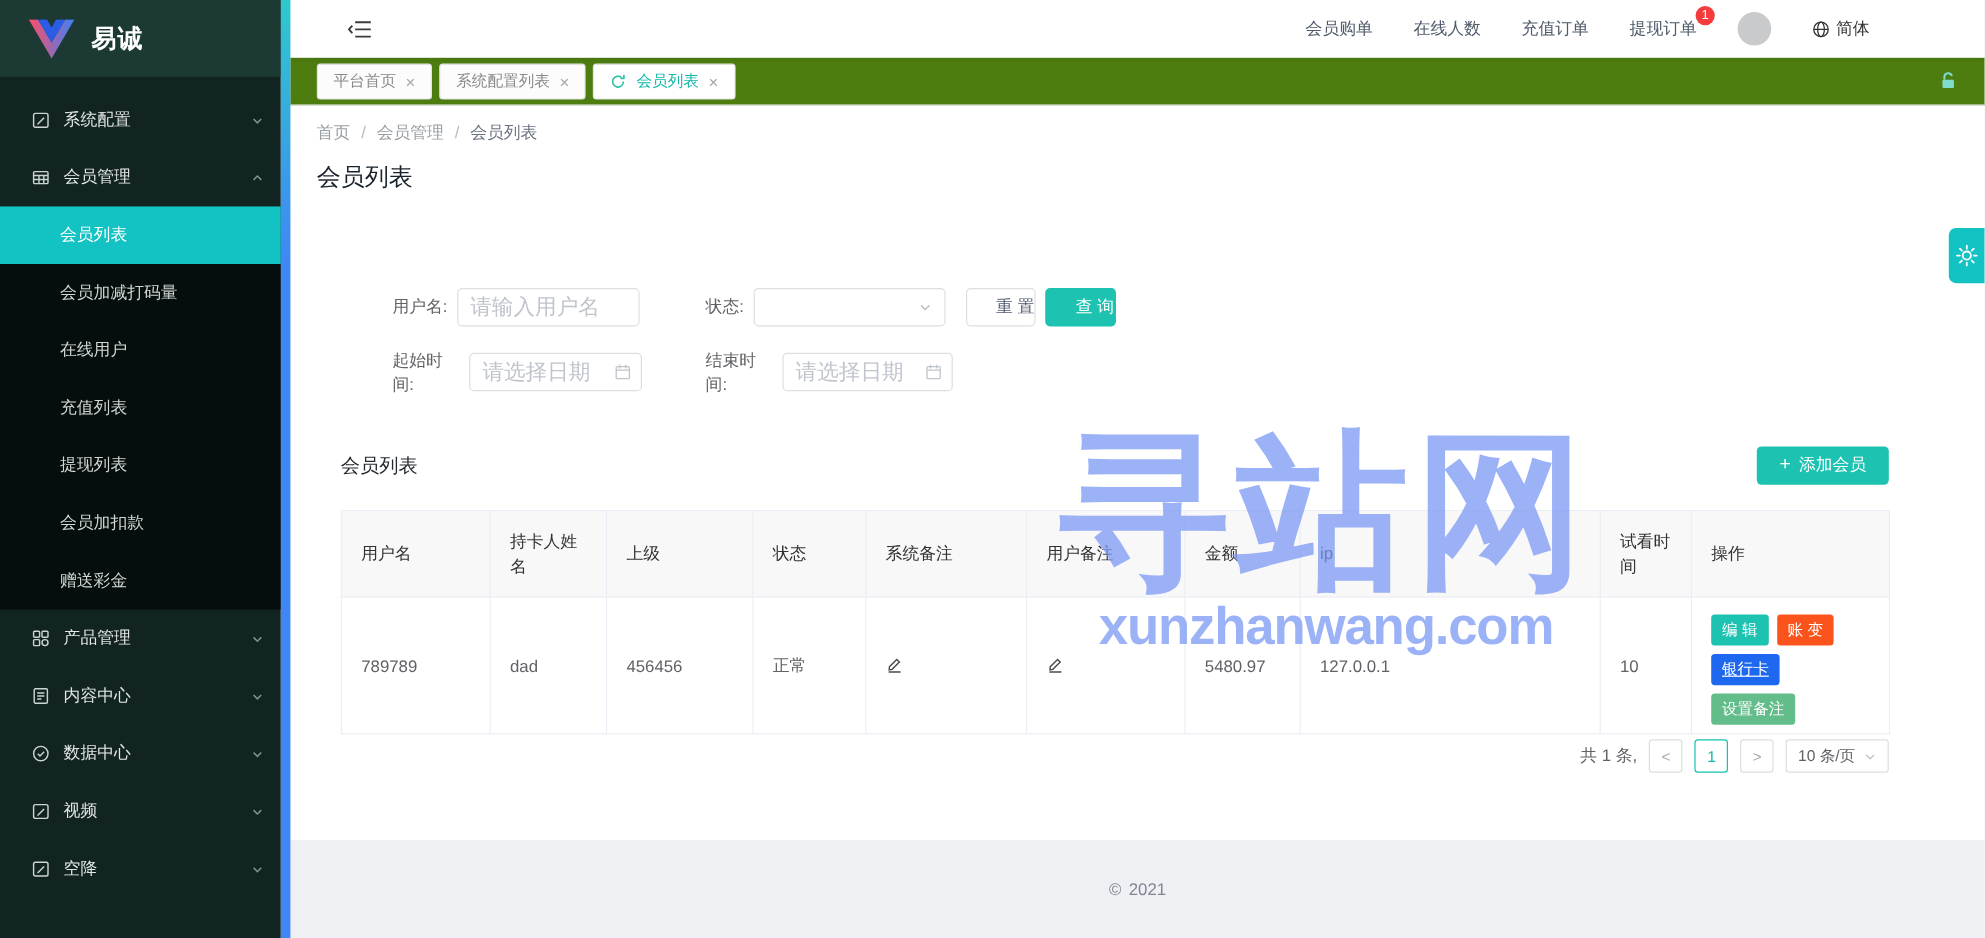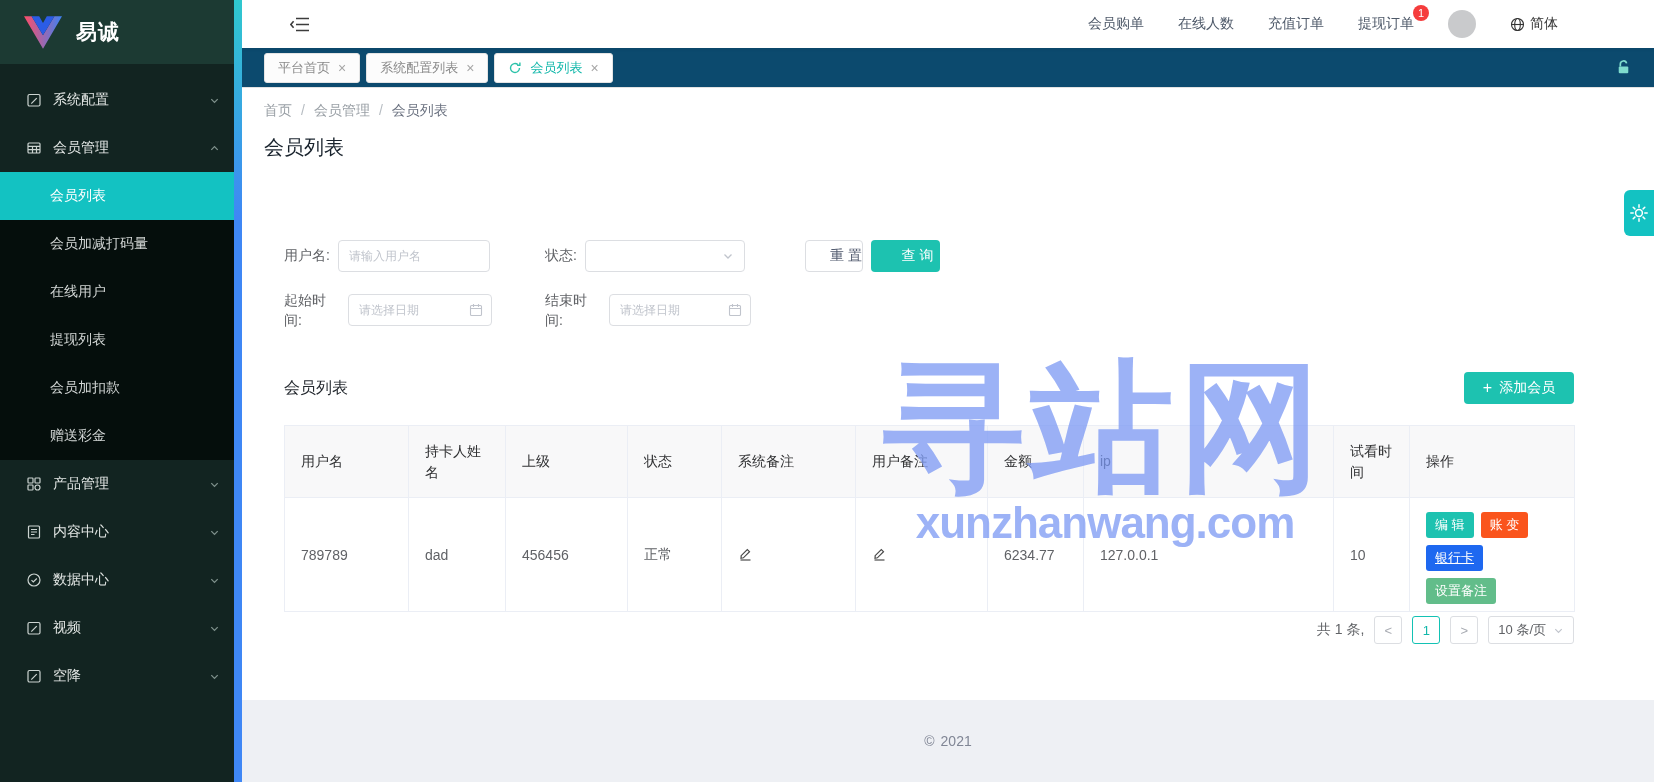--- a/index.html
+++ b/index.html
@@ -25,46 +25,46 @@
   
   .main { position:absolute; left:242px; right:0; top:0; bottom:0; display:flex; flex-direction:column; z-index:1; }
   .topbar { height:48px; background:#fff; display:flex; align-items:center; padding:0 96px 0 48px; position:relative; z-index:3; box-shadow:0 1px 4px rgba(0,21,41,.08); }
   .fold-btn { color:#3c3c3c; cursor:pointer; display:flex; }
   .topbar-right { margin-left:auto; display:flex; align-items:center; gap:34px; color:#4e5969; }
   .top-link { cursor:pointer; position:relative; white-space:nowrap; }
   .badge { position:absolute; top:-10px; right:-15px; min-width:16px; height:16px; border-radius:8px; background:#f53c3c; color:#fff; font-size:11px; display:flex; align-items:center; justify-content:center; padding:0 4px; }
   .avatar { width:28px; height:28px; border-radius:50%; background:#c9cacc; cursor:pointer; }
   .lang { display:flex; align-items:center; gap:5px; cursor:pointer; color:#333; }
 
-  .tabstrip { height:40px; background:#0c4a6e; border-bottom:1px solid #e2e2e2; display:flex; align-items:center; padding:0 22px; gap:6px; }
+  .tabstrip { height:40px; background:#4d7c0f; border-bottom:1px solid #e2e2e2; display:flex; align-items:center; padding:0 22px; gap:6px; }
   .tab { height:30px; background:#fcfcfc; border:1px solid #e4e4e4; border-radius:3px; display:flex; align-items:center; gap:8px; padding:0 13px; font-size:13px; color:#8a8a8a; cursor:pointer; white-space:nowrap; }
   .tab.active { background:#fff; color:#13b8ab; }
   .tab .close { font-size:14px; color:#a6a6a6; line-height:1; }
   .tab .refresh { display:flex; color:#2bc2a9; }
   .unlock { margin-left:auto; cursor:pointer; display:flex; }
 
   
   .content { background:#fff; height:612px; position:relative; }
   .breadcrumb { position:absolute; left:22px; top:14px; display:flex; gap:9px; color:#9aa0a6; }
   .breadcrumb .sep { color:#b6bcc2; }
   .breadcrumb .current { color:#6b7280; }
   .page-title { position:absolute; left:22px; top:46px; font-size:20px; color:#18222c; font-weight:500; }
 
   .filters { position:absolute; left:42px; top:152px; right:0; height:100px; }
   .fg { position:absolute; display:flex; align-items:center; }
-  .f-label { color:#606266; margin-right:8px; white-space:nowrap; }
+  .f-label { color:#606266; margin-right:8px; white-space:nowrap;margin-left:43px; }
   .f-label.wrap { width:56px; white-space:normal; line-height:1.45; }
-  .txt-input { height:32px; border:1px solid #dcdee2; border-radius:4px; padding:0 10px; font-size:12px; color:#515a6e; outline:none; font-family:inherit; }
+  .txt-input { height:32px; border:1px solid #dcdee2; border-radius:4px; padding:0 10px; font-size:18px; color:#515a6e; outline:none; font-family:inherit; }
   .txt-input::placeholder { color:#c0c4cc; }
   .select-box { width:160px; height:32px; border:1px solid #dcdee2; border-radius:4px; background:#fff; display:flex; align-items:center; justify-content:flex-end; padding:0 10px; color:#c0c4cc; cursor:pointer; }
   .date-wrap { position:relative; display:flex; }
   .date-wrap .cal { position:absolute; right:9px; top:9px; color:#c0c4cc; pointer-events:none; display:flex; }
   .btn { height:32px; border-radius:4px; font-size:14px; cursor:pointer; font-family:inherit;padding-left:24px; }
   .btn-plain { background:#fff; border:1px solid #dcdee2; color:#515a6e; width:58px; }
-  .btn-primary { background:#1dc2b0; border:none; color:#fff; width:69px; }
+  .btn-primary { background:#1dc2b0; border:none; color:#fff; width:59px; }
 
   .list-title { position:absolute; left:42px; top:290px; font-size:16px; color:#24292f; }
   .add-btn { position:absolute; left:1222px; top:284px; width:110px; height:32px; background:#1dc2b0; border:none; border-radius:4px; color:#fff; font-size:14px; cursor:pointer; display:flex; align-items:center; justify-content:center; gap:7px; font-family:inherit; }
 
   table.member-table { position:absolute; left:42px; top:337px; width:1290px; border-collapse:collapse; table-layout:fixed; }
   .member-table th { background:#f8f8f9; height:72px; padding:0 16px; text-align:left; font-weight:400; font-size:14px; color:#303133; border:1px solid #ebeef5; line-height:1.5; }
   .member-table td { background:#fff; height:103px; padding:0 16px; font-size:14px; color:#606266; border:1px solid #ebeef5; }
   .pencil-link { display:inline-flex; color:#4a4a4a; cursor:pointer; }
   .act-btn { border:none; border-radius:3px; color:#fff; font-size:13px; height:26px; padding:0 9px; cursor:pointer; margin:0 7px 7px 0; font-family:inherit; white-space:nowrap; }
   .act-edit { background:#1dc2b0; }
@@ -141,20 +141,23 @@
 
       <div class="submenu">
         <div class="submenu-item active">
             <span>会员列表</span>
           </div>
         <div class="submenu-item">
             <span>会员加减打码量</span>
           </div>
         <div class="submenu-item">
             <span>在线用户</span>
+          </div>
+        <div class="submenu-item">
+            <span>充值列表</span>
           </div>
         <div class="submenu-item">
             <span>提现列表</span>
           </div>
         <div class="submenu-item">
             <span>会员加扣款</span>
           </div>
         <div class="submenu-item">
             <span>赠送彩金</span>
           </div>
@@ -403,21 +406,21 @@
               </span>
             </td>
             <td>
               <span class="pencil-link">
                 <svg width="15" height="15" viewBox="0 0 15 15" fill="none" stroke="currentColor" stroke-width="1.2">
                     <path d="M3.2 9.6 L9.3 3.5 L11.5 5.7 L5.4 11.8 L3 12.2 Z"></path>
                     <path d="M2.5 14h10"></path>
                   </svg>
               </span>
             </td>
-            <td>6234.77</td>
+            <td>5480.97</td>
             <td>127.0.0.1</td>
             <td>10</td>
             <td style="padding-top:14px; vertical-align:middle;">
               <button class="act-btn act-edit">编 辑</button><button class="act-btn act-change">账 变</button><button class="act-btn act-bank">银行卡</button><br>
               <button class="act-btn act-note">设置备注</button>
             </td>
           </tr>
         </tbody>
       </table>
 

